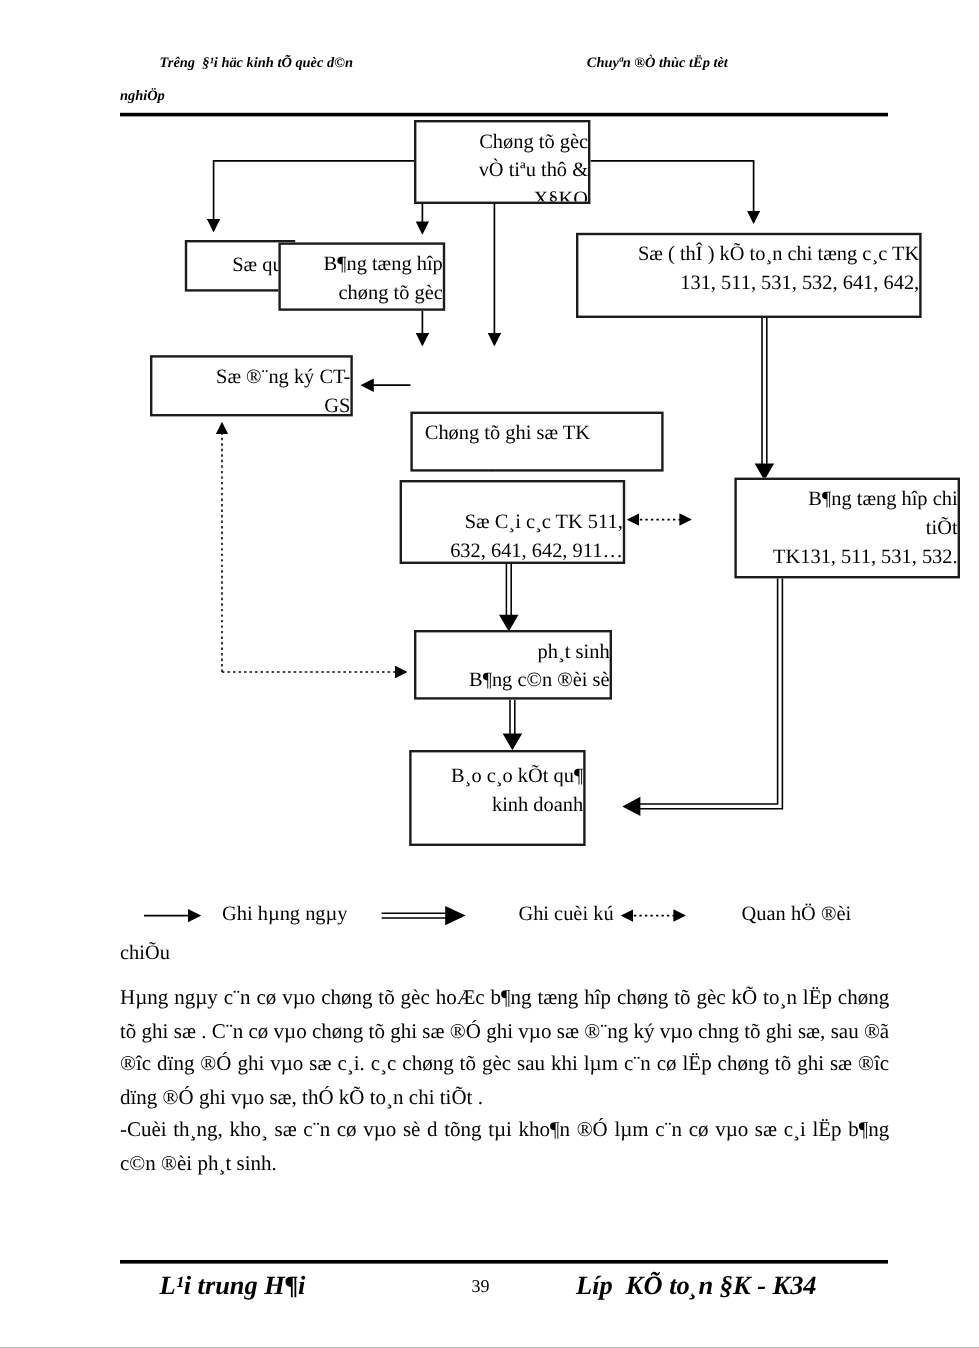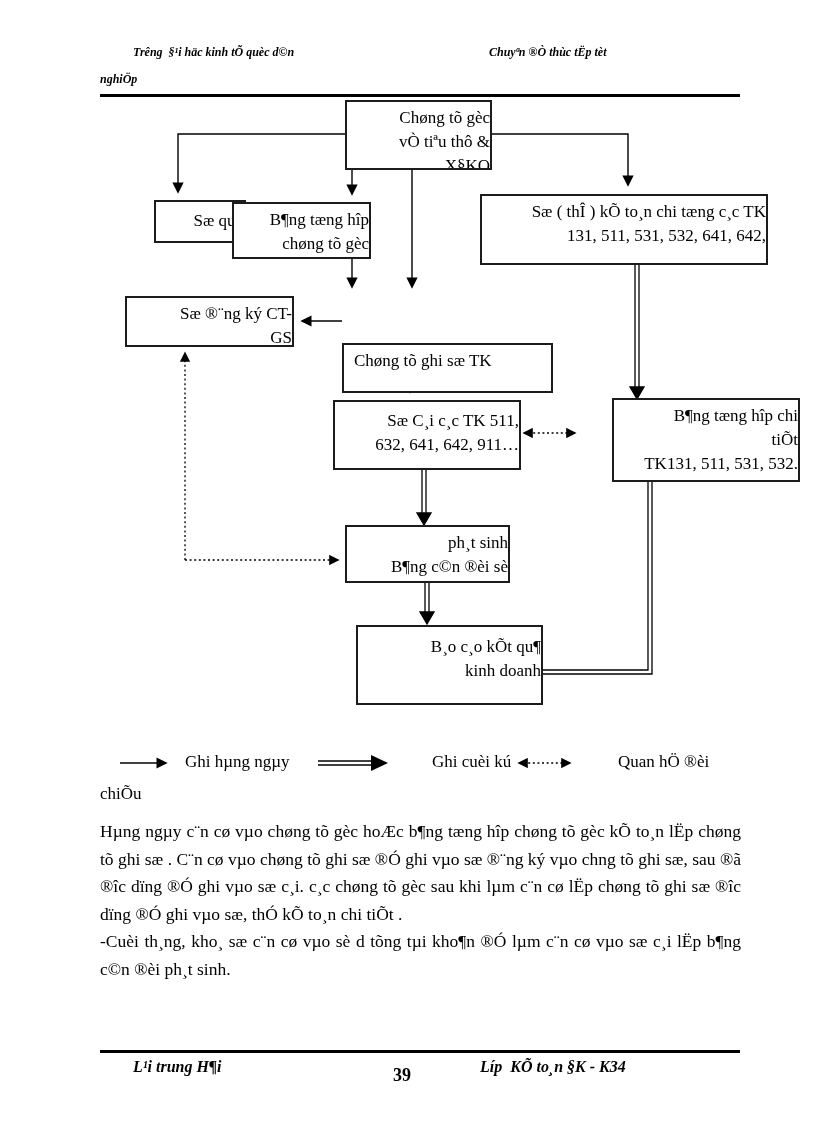--- a/index.html
+++ b/index.html
@@ -14,22 +14,22 @@
     position:absolute;background:#fff;border:2px solid #1c1c1c;
     box-sizing:border-box;text-align:right;font-size:17px;line-height:24px;
     overflow:hidden;z-index:2;padding-top:4px;
   }
   .box .bl{display:block;}
   .box.left-align{text-align:left;padding-left:10px;}
   svg.wires{position:absolute;left:0;top:0;z-index:1;pointer-events:none;}
   .legend-label{font-size:17px;white-space:pre;}
   .bodytext{font-size:17.5px;line-height:27.5px;text-align:justify;}
   .bodytext p{margin:0;}
-  .ftr{font-size:16px;font-weight:bold;font-style:italic;white-space:pre;}
-  .pageno{font-size:18px;font-weight:bold;}
+  .ftr{font-size:22px;font-weight:bold;font-style:italic;white-space:pre;}
+  .pageno{font-size:15px;}
 </style>
 </head>
 <body>
 
 <div class="page">
 
   <div class="abs hdr" style="left:133px;top:45px;">Trêng  §¹i häc kinh tÕ quèc d©n</div>
   <div class="abs hdr" style="left:489px;top:45px;">Chuyªn ®Ò thùc tËp tèt</div>
   <div class="abs hdr" style="left:100px;top:72px;">nghiÖp</div>
   <div class="rule" style="left:100px;top:94px;width:640px;"></div>
@@ -104,37 +104,37 @@
 
   <div class="box" style="left:125px;top:296px;width:169px;height:51px;">
     <span class="bl">Sæ ®¨ng ký CT-</span>
     <span class="bl">GS</span>
   </div>
 
   <div class="box left-align" style="left:342px;top:295px;width:211px;height:50px;margin-top:48px;">
     <span class="bl">Chøng tõ ghi  sæ TK</span>
   </div>
 
-  <div class="box" style="left:333px;top:400px;width:188px;height:70px;padding-top:7px;">
+  <div class="box" style="left:333px;top:400px;width:188px;height:70px;padding-top:21px;">
     <span class="bl">Sæ C¸i c¸c TK 511,</span>
     <span class="bl">632, 641, 642, 911…</span>
   </div>
 
   <div class="box" style="left:612px;top:398px;width:188px;height:84px;">
     <span class="bl">B¶ng tæng hîp chi</span>
     <span class="bl">tiÕt</span>
     <span class="bl">TK131, 511, 531, 532.</span>
   </div>
 
   <div class="box" style="left:345px;top:525px;width:165px;height:58px;">
     <span class="bl">ph¸t sinh</span>
     <span class="bl">B¶ng c©n ®èi sè</span>
   </div>
 
-  <div class="box" style="left:356px;top:625px;width:187px;height:80px;padding-top:8px;font-family:Liberation Serif, serif;">
+  <div class="box" style="left:341px;top:625px;width:147px;height:80px;padding-top:8px;font-family:Liberation Serif, serif;">
     <span class="bl">B¸o c¸o kÕt qu¶</span>
     <span class="bl">kinh doanh</span>
   </div>
 
   <div class="abs legend-label" style="left:185px;top:752px;">Ghi hµng ngµy</div>
   <div class="abs legend-label" style="left:432px;top:752px;">Ghi cuèi kú</div>
   <div class="abs legend-label" style="left:618px;top:752px;">Quan hÖ ®èi</div>
   <div class="abs legend-label" style="left:100px;top:784px;">chiÕu</div>
 
   <div class="abs bodytext" style="left:100px;top:818px;width:641px;">

